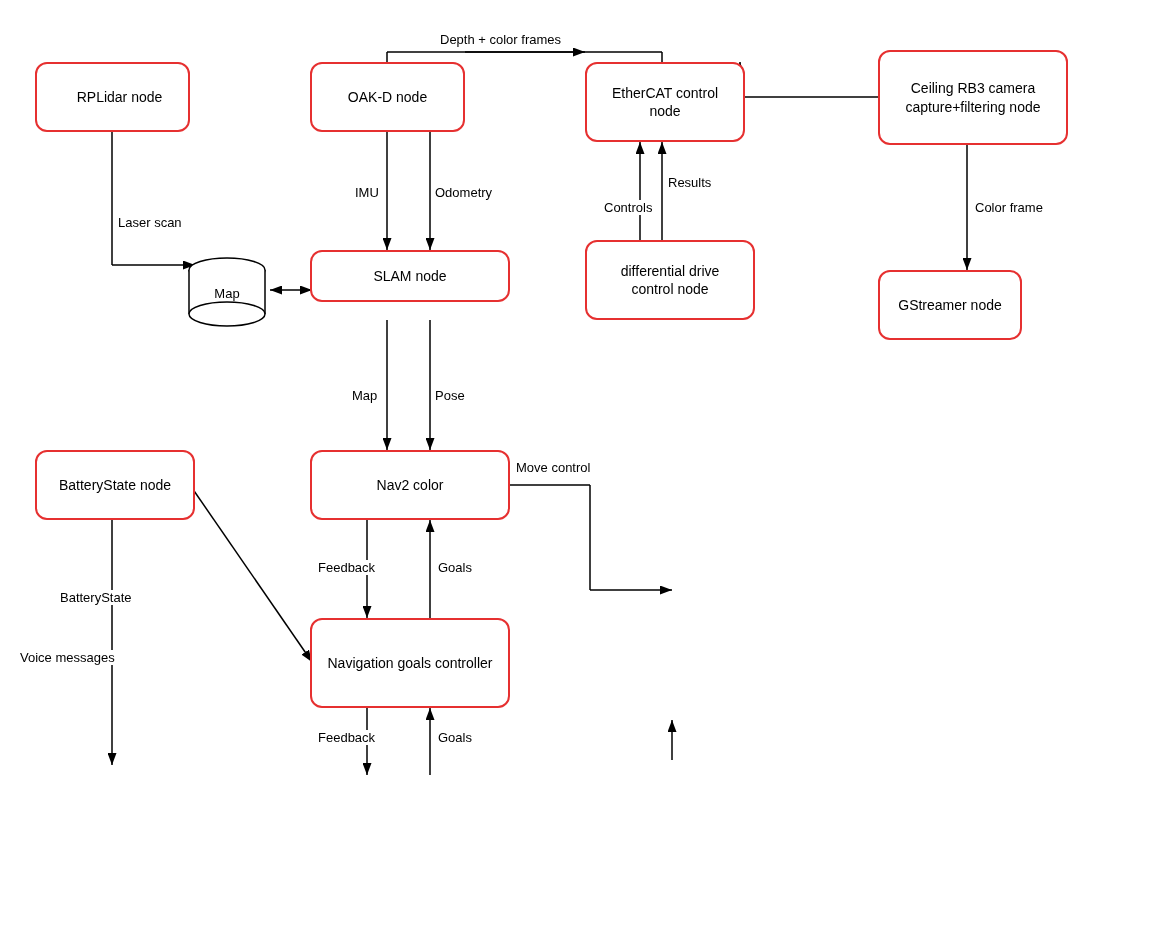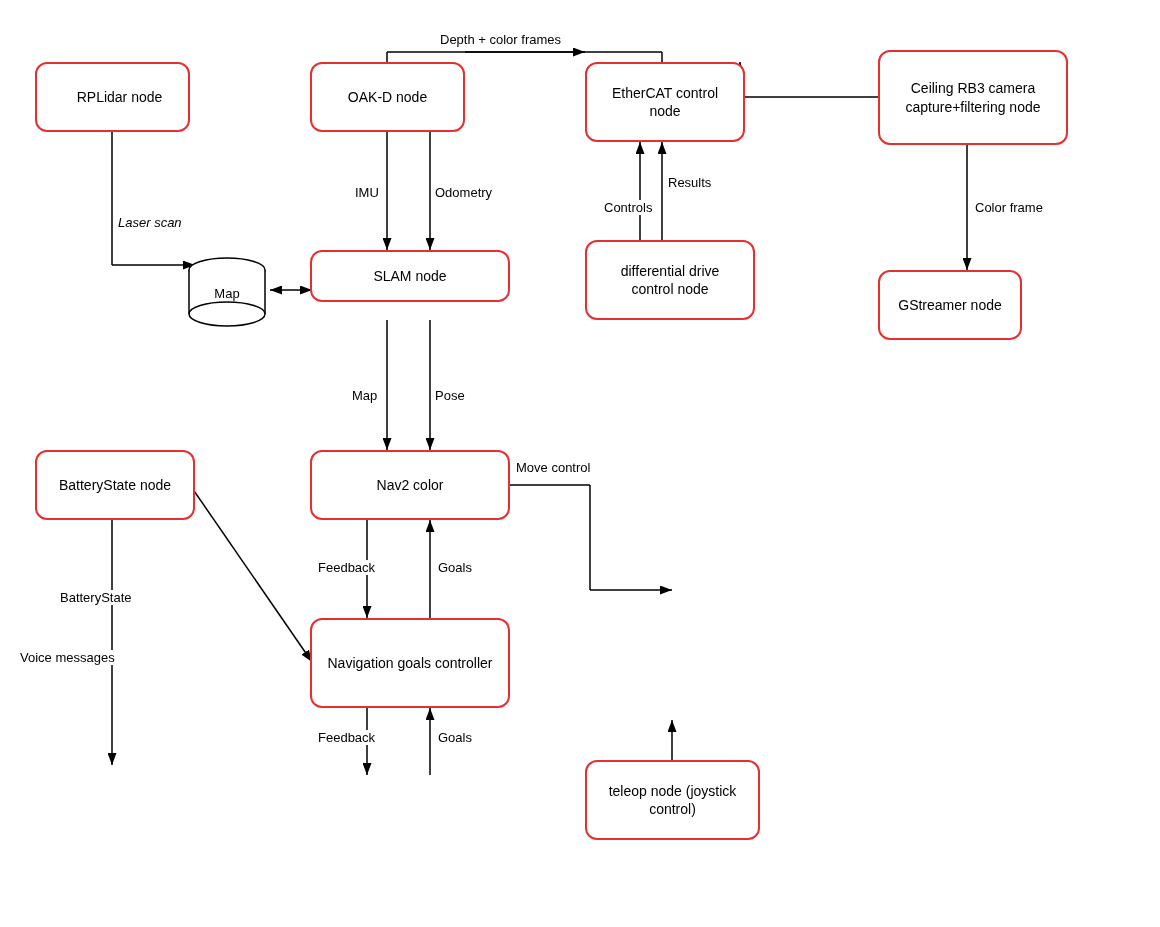--- a/index.html
+++ b/index.html
@@ -104,21 +104,21 @@
 
     <line x1="112" y1="520" x2="112" y2="765" stroke="#000" stroke-width="1.5" marker-end="url(#arrowhead)"></line>
 
     <line x1="672" y1="760" x2="672" y2="720" stroke="#000" stroke-width="1.5" marker-end="url(#arrowhead)"></line>
 
     <line x1="740" y1="97" x2="880" y2="97" stroke="#000" stroke-width="1.5"></line>
     <line x1="740" y1="97" x2="740" y2="62" stroke="#000" stroke-width="1.5" marker-end="url(#arrowhead)"></line>
   </svg>
 
   <div class="arrow-label" style="left:440px; top:32px;">Depth + color frames</div>
-  <div class="arrow-label" style="left:118px; top:215px;font-style:italic;">Laser scan</div>
+  <div class="arrow-label" style="left:118px; top:215px;">Laser scan</div>
   <div class="arrow-label" style="left:355px; top:185px;">IMU</div>
   <div class="arrow-label" style="left:435px; top:185px;">Odometry</div>
   <div class="arrow-label" style="left:668px; top:175px;">Results</div>
   <div class="arrow-label" style="left:604px; top:200px;">Controls</div>
   <div class="arrow-label" style="left:975px; top:200px;">Color frame</div>
   <div class="arrow-label" style="left:352px; top:388px;">Map</div>
   <div class="arrow-label" style="left:435px; top:388px;">Pose</div>
   <div class="arrow-label" style="left:516px; top:460px;">Move control</div>
   <div class="arrow-label" style="left:60px; top:590px;">BatteryState</div>
   <div class="arrow-label" style="left:318px; top:560px;">Feedback</div>
@@ -174,17 +174,14 @@
   <div class="node-box" style="left:35px; top:450px; width:160px; height:70px;">
     <span>BatteryState node</span>
   </div>
 
   <div class="node-box" style="left:310px; top:618px; width:200px; height:90px;">
     <span>Navigation goals controller</span>
   </div>
 
 
 
-  <div class="node-box" style="left:585px; top:760px; width:175px; height:80px;">
-    <span>teleop node (joystick control)</span>
-  </div>
 
 </div>
 
 </body></html>

